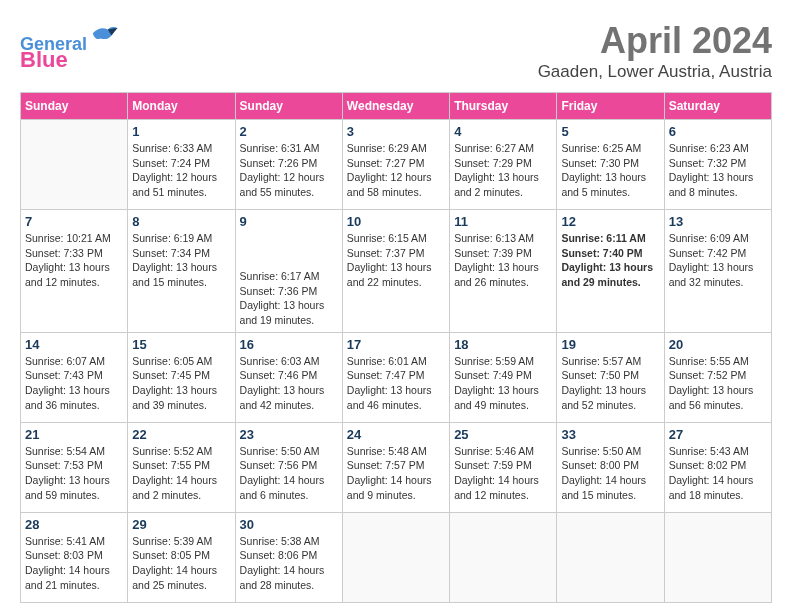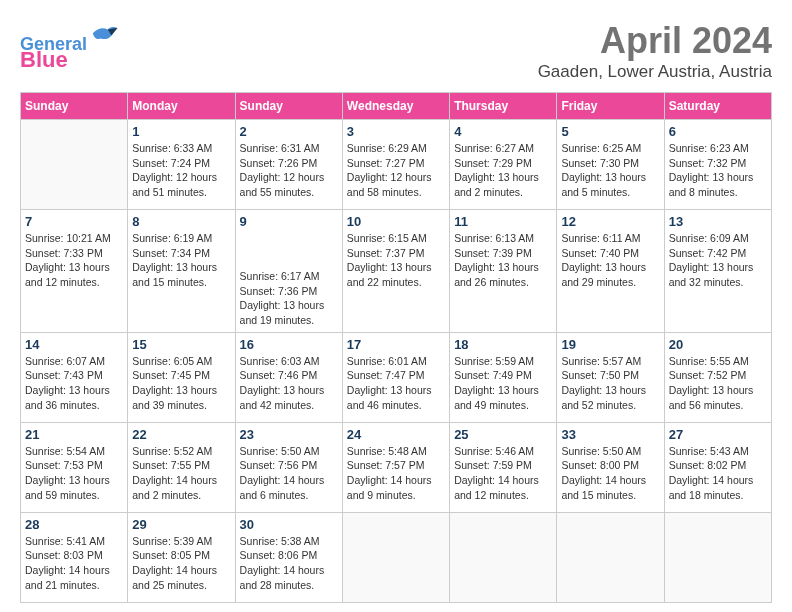--- a/index.html
+++ b/index.html
@@ -195,21 +195,21 @@
         </td>
         <td>
           <span class="day-number">11</span>
           <div class="day-info" style="white-space: pre-line;">Sunrise: 6:13 AM
 Sunset: 7:39 PM
 Daylight: 13 hours
 and 26 minutes.</div>
         </td>
         <td>
           <span class="day-number">12</span>
-          <div class="day-info" style="white-space: pre-line;">Sunrise: 6:11 AM
+          <div class="day-info" style="white-space: pre-line; font-weight: bold;">Sunrise: 6:11 AM
 Sunset: 7:40 PM
 Daylight: 13 hours
 and 29 minutes.</div>
         </td>
         <td>
           <span class="day-number">13</span>
           <div class="day-info" style="white-space: pre-line;">Sunrise: 6:09 AM
 Sunset: 7:42 PM
 Daylight: 13 hours
 and 32 minutes.</div>

